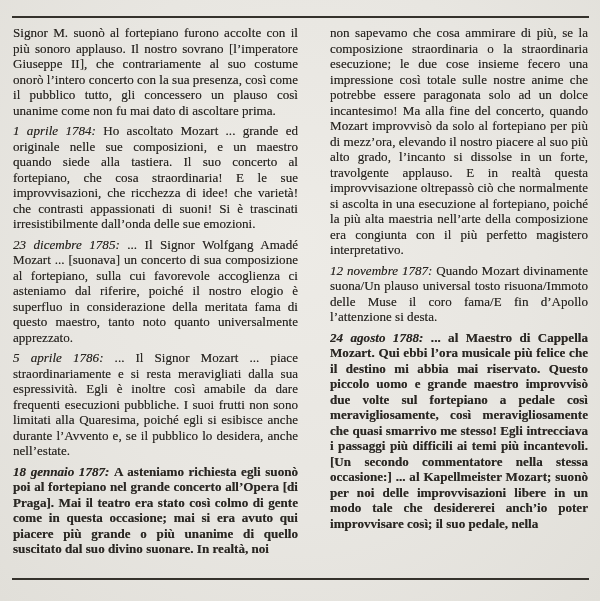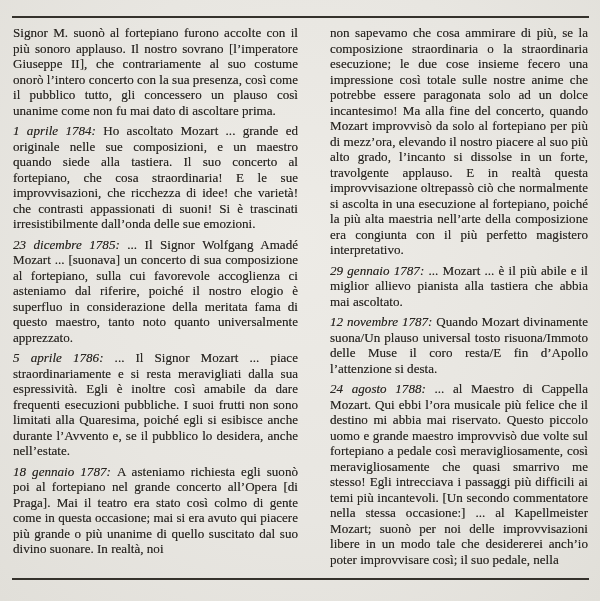--- a/index.html
+++ b/index.html
@@ -41,21 +41,21 @@
   .column-right { flex: 1; }
   .para {
     margin: 0 0 5px 0;
     font-size: 13.1px;
     line-height: 15.5px;
     text-align: justify;
     text-shadow: 0 0 0.5px rgba(42, 39, 35, 0.55);
     hyphens: auto;
     -webkit-hyphens: auto;
   }
-  .para:last-child { margin-bottom: 16px; }
+  .para:last-child { margin-bottom: 16px; font-weight: bold; }
   .para-date {
     font-style: italic;
   }
   .para-date:not(:empty)::after { content: " "; }
 </style>
 </head>
 <body>
 
 <div class="page">
   <div class="rule rule-top"></div>
@@ -64,20 +64,19 @@
     <div class="column column-left">
       <p class="para"><span class="para-date"></span><span class="para-text">Signor M. suonò al fortepiano furono accolte con il più sonoro applauso. Il nostro sovrano [l’imperatore Giuseppe II], che contrariamente al suo costume onorò l’intero concerto con la sua presenza, così come il pubblico tutto, gli concessero un plauso così unanime come non fu mai dato di ascoltare prima.</span></p>
       <p class="para"><span class="para-date">1 aprile 1784:</span><span class="para-text">Ho ascoltato Mozart ... grande ed originale nelle sue composizioni, e un maestro quando siede alla tastiera. Il suo concerto al fortepiano, che cosa straordinaria! E le sue improvvisazioni, che ricchezza di idee! che varietà! che contrasti appassionati di suoni! Si è trascinati irresistibilmente dall’onda delle sue emozioni.</span></p>
       <p class="para"><span class="para-date">23 dicembre 1785:</span><span class="para-text">... Il Signor Wolfgang Amadé Mozart ... [suonava] un concerto di sua composizione al fortepiano, sulla cui favorevole accoglienza ci asteniamo dal riferire, poiché il nostro elogio è superfluo in considerazione della meritata fama di questo maestro, tanto noto quanto universalmente apprezzato.</span></p>
       <p class="para"><span class="para-date">5 aprile 1786:</span><span class="para-text">... Il Signor Mozart ... piace straordinariamente e si resta meravigliati dalla sua espressività. Egli è inoltre così amabile da dare frequenti esecuzioni pubbliche. I suoi frutti non sono limitati alla Quaresima, poiché egli si esibisce anche durante l’Avvento e, se il pubblico lo desidera, anche nell’estate.</span></p>
       <p class="para"><span class="para-date">18 gennaio 1787:</span><span class="para-text">A asteniamo richiesta egli suonò poi al fortepiano nel grande concerto all’Opera [di Praga]. Mai il teatro era stato così colmo di gente come in questa occasione; mai si era avuto qui piacere più grande o più unanime di quello suscitato dal suo divino suonare. In realtà, noi</span></p>
     </div>
 
     <div class="column column-right">
       <p class="para"><span class="para-date"></span><span class="para-text">non sapevamo che cosa ammirare di più, se la composizione straordinaria o la straordinaria esecuzione; le due cose insieme fecero una impressione così totale sulle nostre anime che potrebbe essere paragonata solo ad un dolce incantesimo! Ma alla fine del concerto, quando Mozart improvvisò da solo al fortepiano per più di mezz’ora, elevando il nostro piacere al suo più alto grado, l’incanto si dissolse in un forte, travolgente applauso. E in realtà questa improvvisazione oltrepassò ciò che normalmente si ascolta in una esecuzione al fortepiano, poiché la più alta maestria nell’arte della composizione era congiunta con il più perfetto magistero interpretativo.</span></p>
-      <p class="para"><span class="para-date">29 gennaio 1787:</span><span class="para-text">... Mozart ... è il più abile e il miglior allievo pianista alla tastiera che abbia mai ascoltato.</span></p>
-      <p class="para"><span class="para-date">12 novembre 1787:</span><span class="para-text">Quando Mozart divinamente suona/Un plauso universal tosto risuona/Immoto delle Muse il coro resta/E fin d’Apollo l’attenzione si desta.</span></p>
+      <p class="para"><span class="para-date">12 novembre 1787:</span><span class="para-text">Quando Mozart divinamente suona/Un plauso universal tosto risuona/Immoto delle Muse il coro fama/E fin d’Apollo l’attenzione si desta.</span></p>
       <p class="para"><span class="para-date">24 agosto 1788:</span><span class="para-text">... al Maestro di Cappella Mozart. Qui ebbi l’ora musicale più felice che il destino mi abbia mai riservato. Questo piccolo uomo e grande maestro improvvisò due volte sul fortepiano a pedale così meravigliosamente, così meravigliosamente che quasi smarrivo me stesso! Egli intrecciava i passaggi più difficili ai temi più incantevoli. [Un secondo commentatore nella stessa occasione:] ... al Kapellmeister Mozart; suonò per noi delle improvvisazioni libere in un modo tale che desidererei anch’io poter improvvisare così; il suo pedale, nella</span></p>
     </div>
   </div>
 
   <div class="rule rule-bottom"></div>
 </div>
 
 </body></html>

